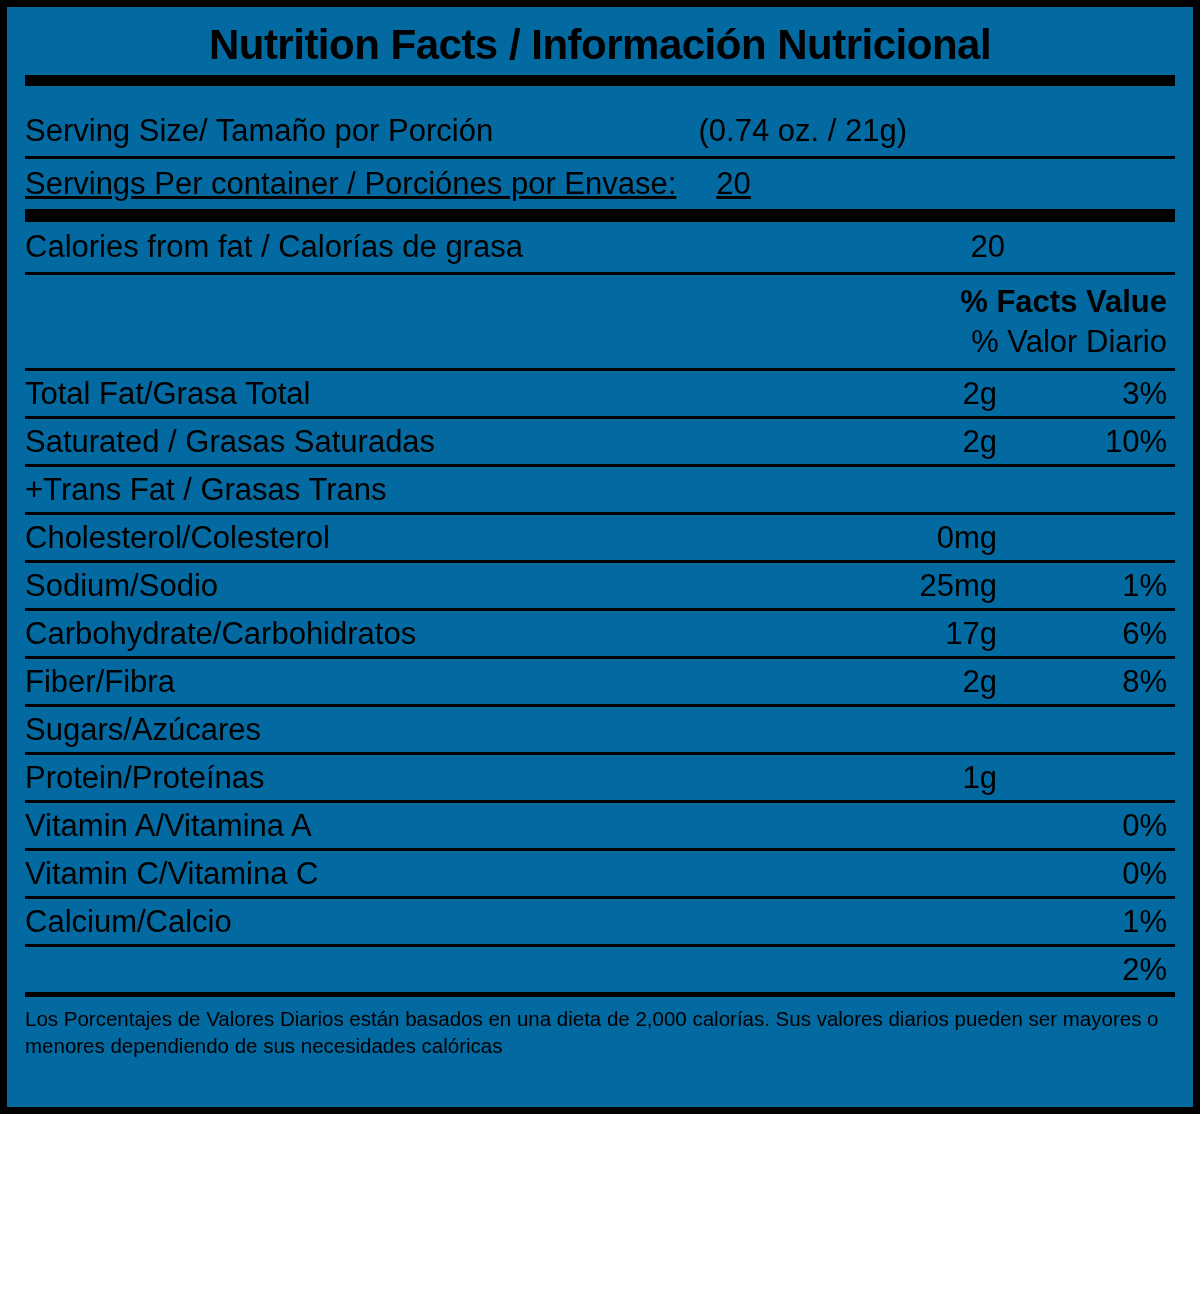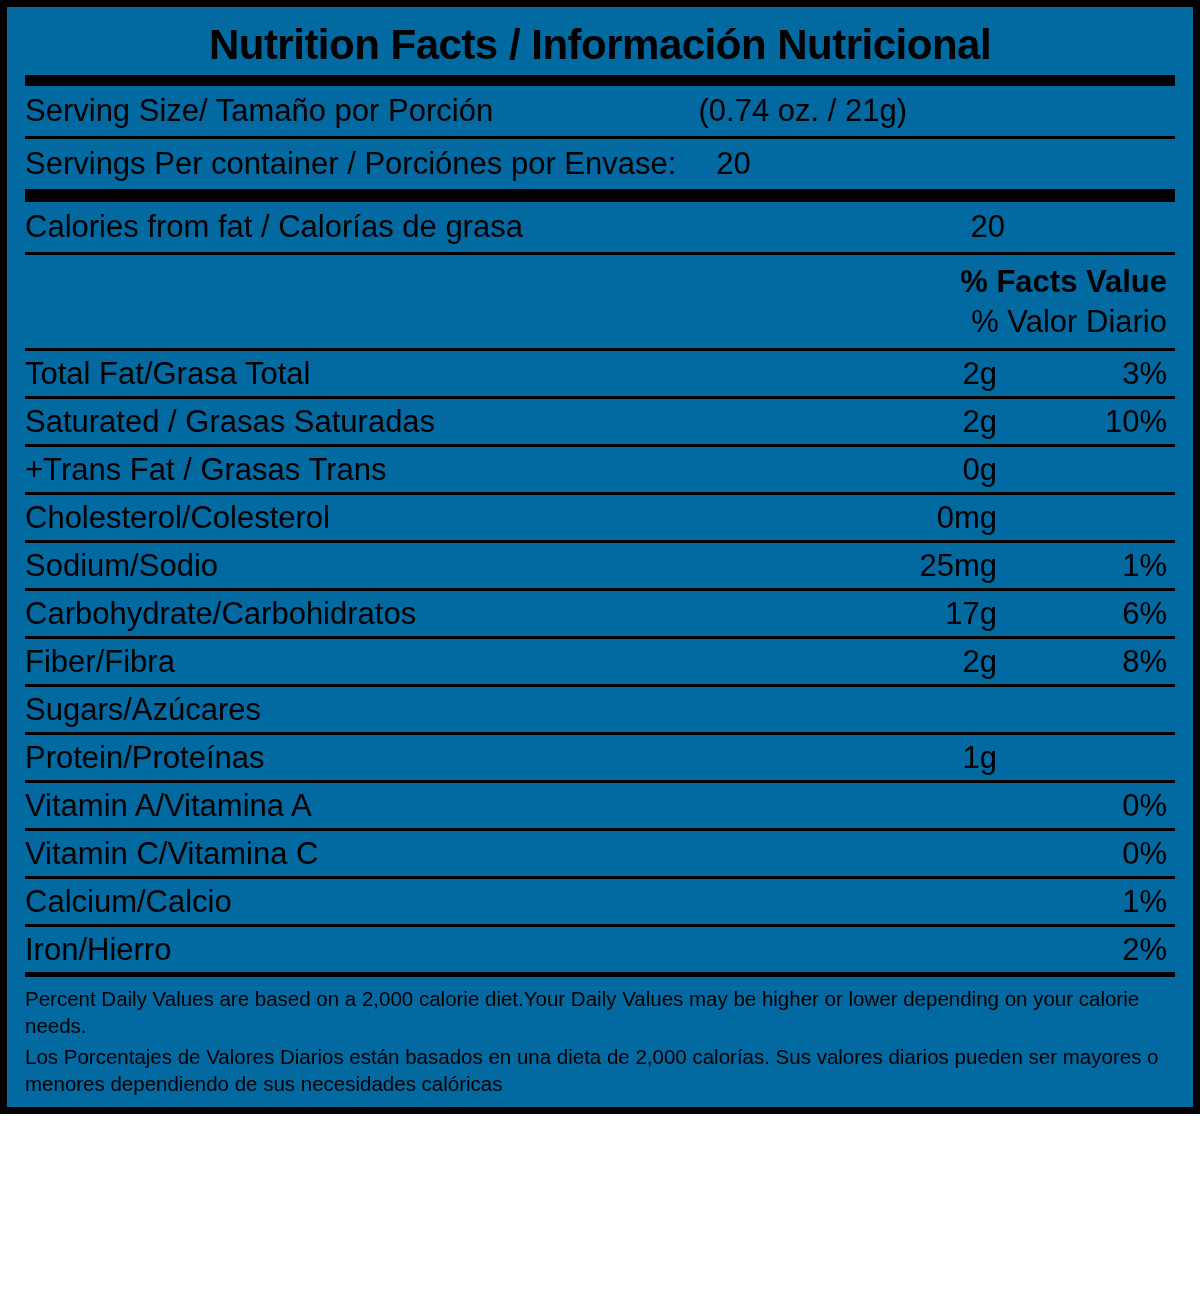--- a/index.html
+++ b/index.html
@@ -65,27 +65,28 @@
     padding-right: 8px;
   }
   .serving-row {
     display: flex;
     align-items: baseline;
     font-size: 31px;
     padding: 7px 0 7px 0;
     white-space: nowrap;
   }
   .serving-row .lbl { flex: 0 0 auto; }
-  .serving-row .val { margin-left: auto; padding-right: 268px; }
+  .serving-row .val { margin-left: auto; padding-right: 268px; margin-top: 20px; }
   .spc-row {
     display: flex;
     align-items: baseline;
     font-size: 31px;
     padding: 7px 0 7px 0;
     white-space: nowrap;
+    text-decoration: underline;
   }
   .spc-row .val { padding-left: 40px; }
   .amount-hdr {
     font-size: 31px;
     font-weight: bold;
     padding: 7px 0 7px 0;
   }
   .cal-row {
     display: flex;
     align-items: baseline;
@@ -166,21 +167,20 @@
 
   <div class="row">
     <span class="name">Saturated / Grasas Saturadas</span>
     <span class="amt">2g</span>
     <span class="dv">10%</span>
   </div>
   <div class="rule-thin"></div>
 
   <div class="row">
     <span class="name">+Trans Fat / Grasas Trans</span>
-    <span class="amt">0g</span>
     <span class="dv"></span>
   </div>
   <div class="rule-thin"></div>
 
   <div class="row">
     <span class="name">Cholesterol/Colesterol</span>
     <span class="amt">0mg</span>
     <span class="dv"></span>
   </div>
   <div class="rule-thin"></div>
@@ -234,24 +234,22 @@
   <div class="rule-thin"></div>
 
   <div class="row">
     <span class="name">Calcium/Calcio</span>
     <span class="amt"></span>
     <span class="dv">1%</span>
   </div>
   <div class="rule-thin"></div>
 
   <div class="row">
-    <span class="name">Iron/Hierro</span>
     <span class="amt"></span>
     <span class="dv">2%</span>
   </div>
   <div class="rule-med"></div>
 
   <div class="footnote">
-    <p>Percent Daily Values are based on a 2,000 calorie diet.Your Daily Values may be higher or lower depending on your calorie needs.</p>
     <p>Los Porcentajes de Valores Diarios están basados en una dieta de 2,000 calorías. Sus valores diarios pueden ser mayores o menores dependiendo de sus necesidades calóricas</p>
   </div>
 
 </div>
 
 </body></html>

